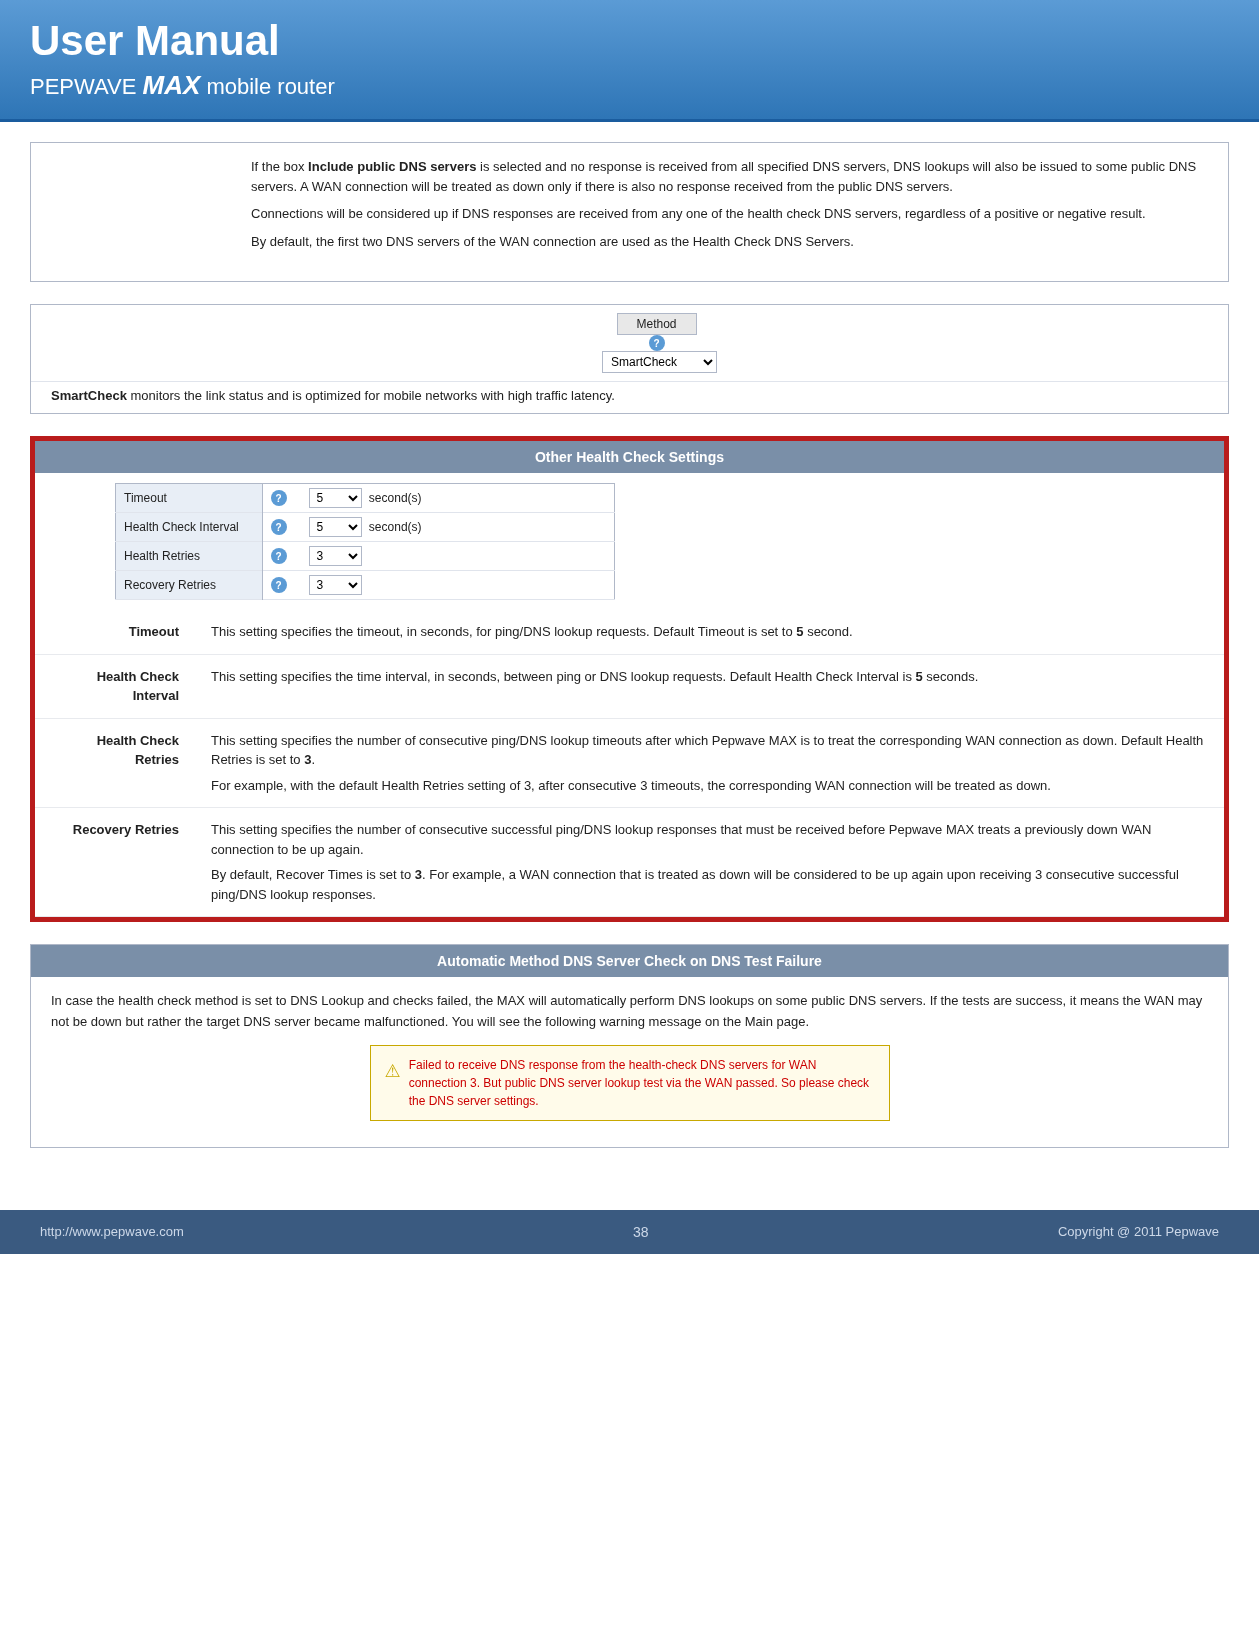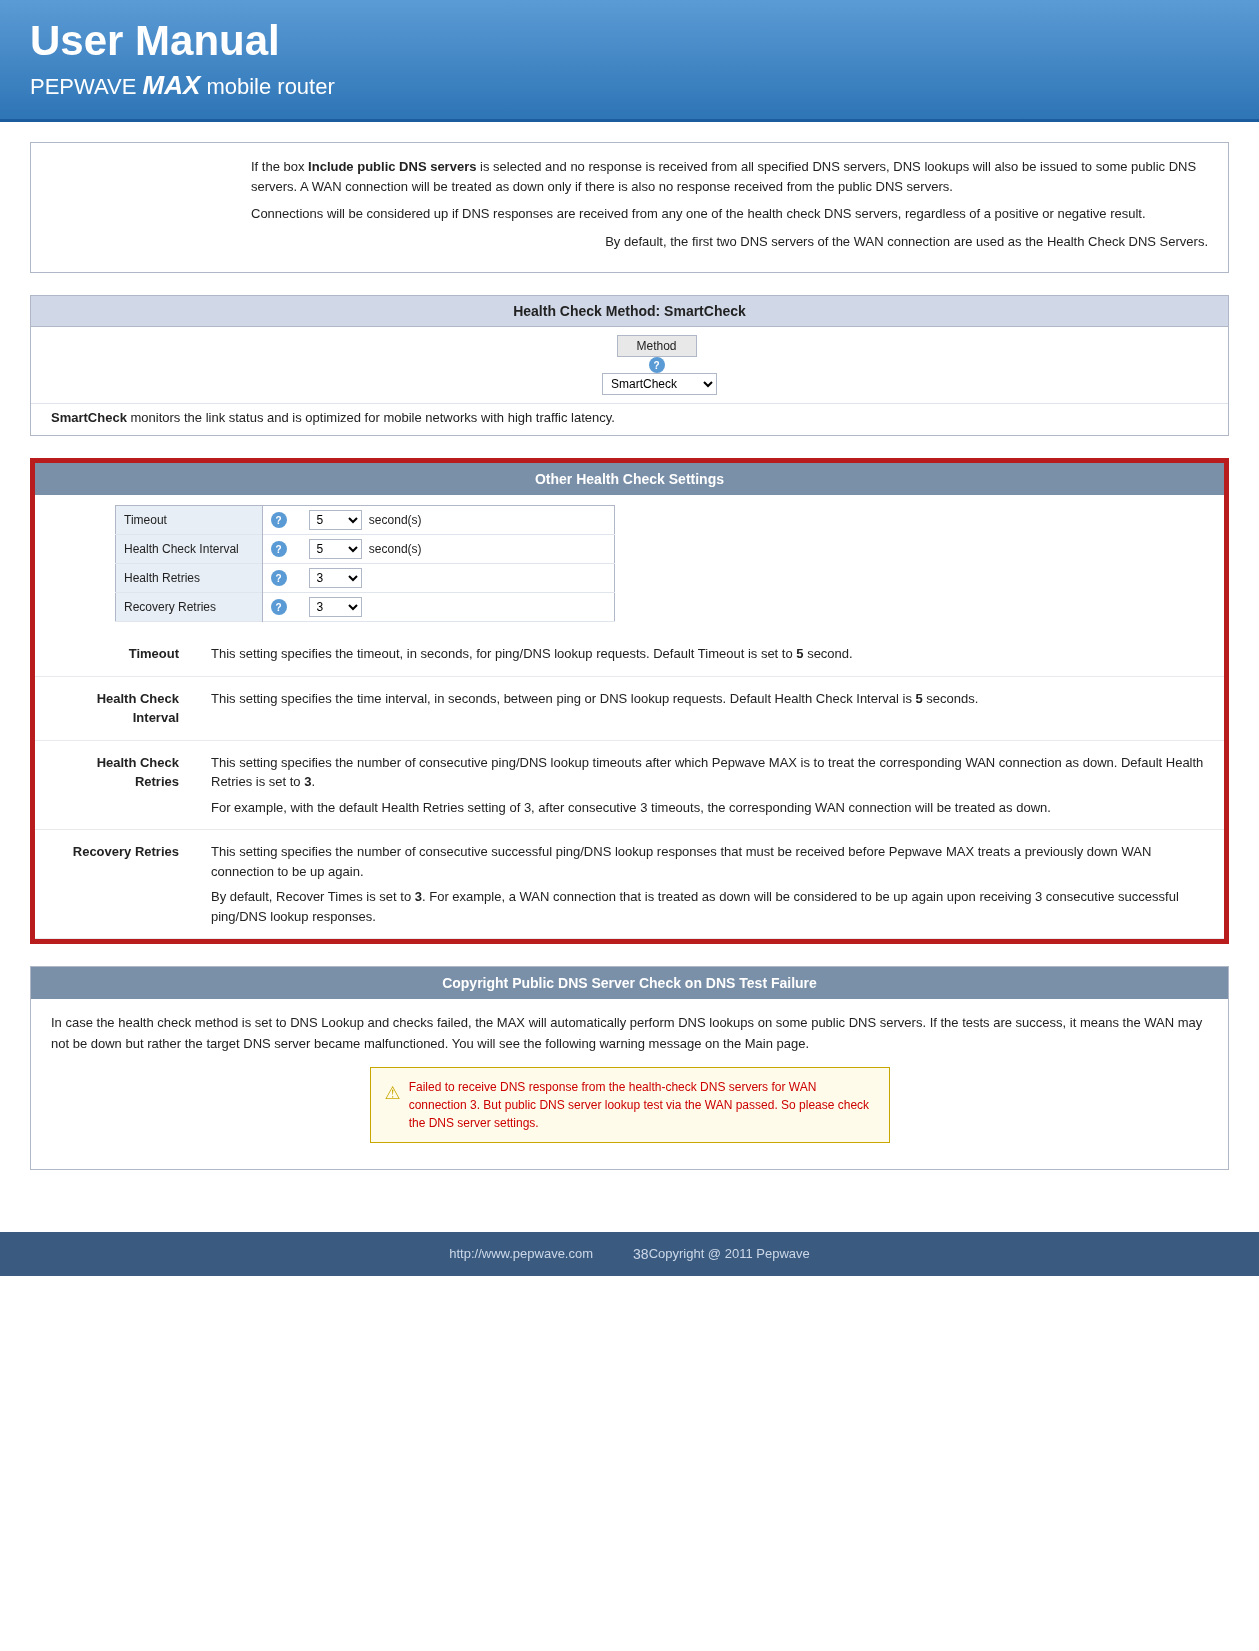--- a/index.html
+++ b/index.html
@@ -50,21 +50,21 @@
       background: #fff;
     }
     .info-block-content {
       padding: 14px 20px 14px 220px;
     }
     .info-block-content p {
       margin-bottom: 8px;
       line-height: 1.5;
       font-size: 13px;
     }
-    .info-block-content p:last-child { margin-bottom: 7px; text-align: right; }
+    .info-block-content p:last-child { margin-bottom: 16px; }
 
     
     .hc-method-section {
       border: 1px solid #b0b8c8;
       margin-bottom: 22px;
     }
     .hc-method-header {
       background: #d0d8e8;
       text-align: center;
       font-weight: bold;
@@ -234,21 +234,21 @@
       color: #cc0000;
       font-size: 12px;
       line-height: 1.5;
     }
 
     
     .footer {
       background: #3a5a80;
       color: #ccd8e8;
       display: flex;
-      justify-content: center;
+      justify-content: space-between;
       align-items: center;
       padding: 14px 40px;
       font-size: 13px;
       margin-top: 20px;
     }
     .footer-center {
       color: #ccd8e8;
       font-size: 14px;
       margin-left: 40px;
     }
@@ -275,21 +275,20 @@
       <p>
         Connections will be considered up if DNS responses are received from any one of the health check DNS servers, regardless of a positive or negative result.
       </p>
       <p>
         By default, the first two DNS servers of the WAN connection are used as the Health Check DNS Servers.
       </p>
     </div>
   </div>
 
   <div class="hc-method-section">
-    <div class="hc-method-header">Health Check Method: SmartCheck</div>
     <div class="hc-method-row">
       <span class="hc-method-label">Method</span>
       <span class="hc-help-icon">?</span>
       <select class="hc-select">
         <option>SmartCheck</option>
         <option>DNS Lookup</option>
         <option>Ping</option>
         <option>HTTP</option>
       </select>
     </div>
@@ -389,21 +388,21 @@
           <td class="desc-text">
             <p>This setting specifies the number of consecutive successful ping/DNS lookup responses that must be received before Pepwave MAX treats a previously down WAN connection to be up again.</p>
             <p>By default, Recover Times is set to <strong>3</strong>.  For example, a WAN connection that is treated as down will be considered to be up again upon receiving 3 consecutive successful ping/DNS lookup responses.</p>
           </td>
         </tr>
       </tbody>
     </table>
   </div>
 
   <div class="dns-section">
-    <div class="dns-header">Copyright Public DNS Server Check on DNS Test Failure</div>
+    <div class="dns-header">Automatic Method DNS Server Check on DNS Test Failure</div>
     <div class="dns-content">
       <p>In case the health check method is set to DNS Lookup and checks failed, the MAX will automatically perform DNS lookups on some public DNS servers.  If the tests are success, it means the WAN may not be down but rather the target DNS server became malfunctioned.  You will see the following warning message on the Main page.</p>
       <div class="dns-warning-box">
         <span class="warning-icon">⚠</span>
         <span class="dns-warning-text">Failed to receive DNS response from the health-check DNS servers for WAN connection 3. But public DNS server lookup test via the WAN passed. So please check the DNS server settings.</span>
       </div>
     </div>
   </div>
 
 </div>

